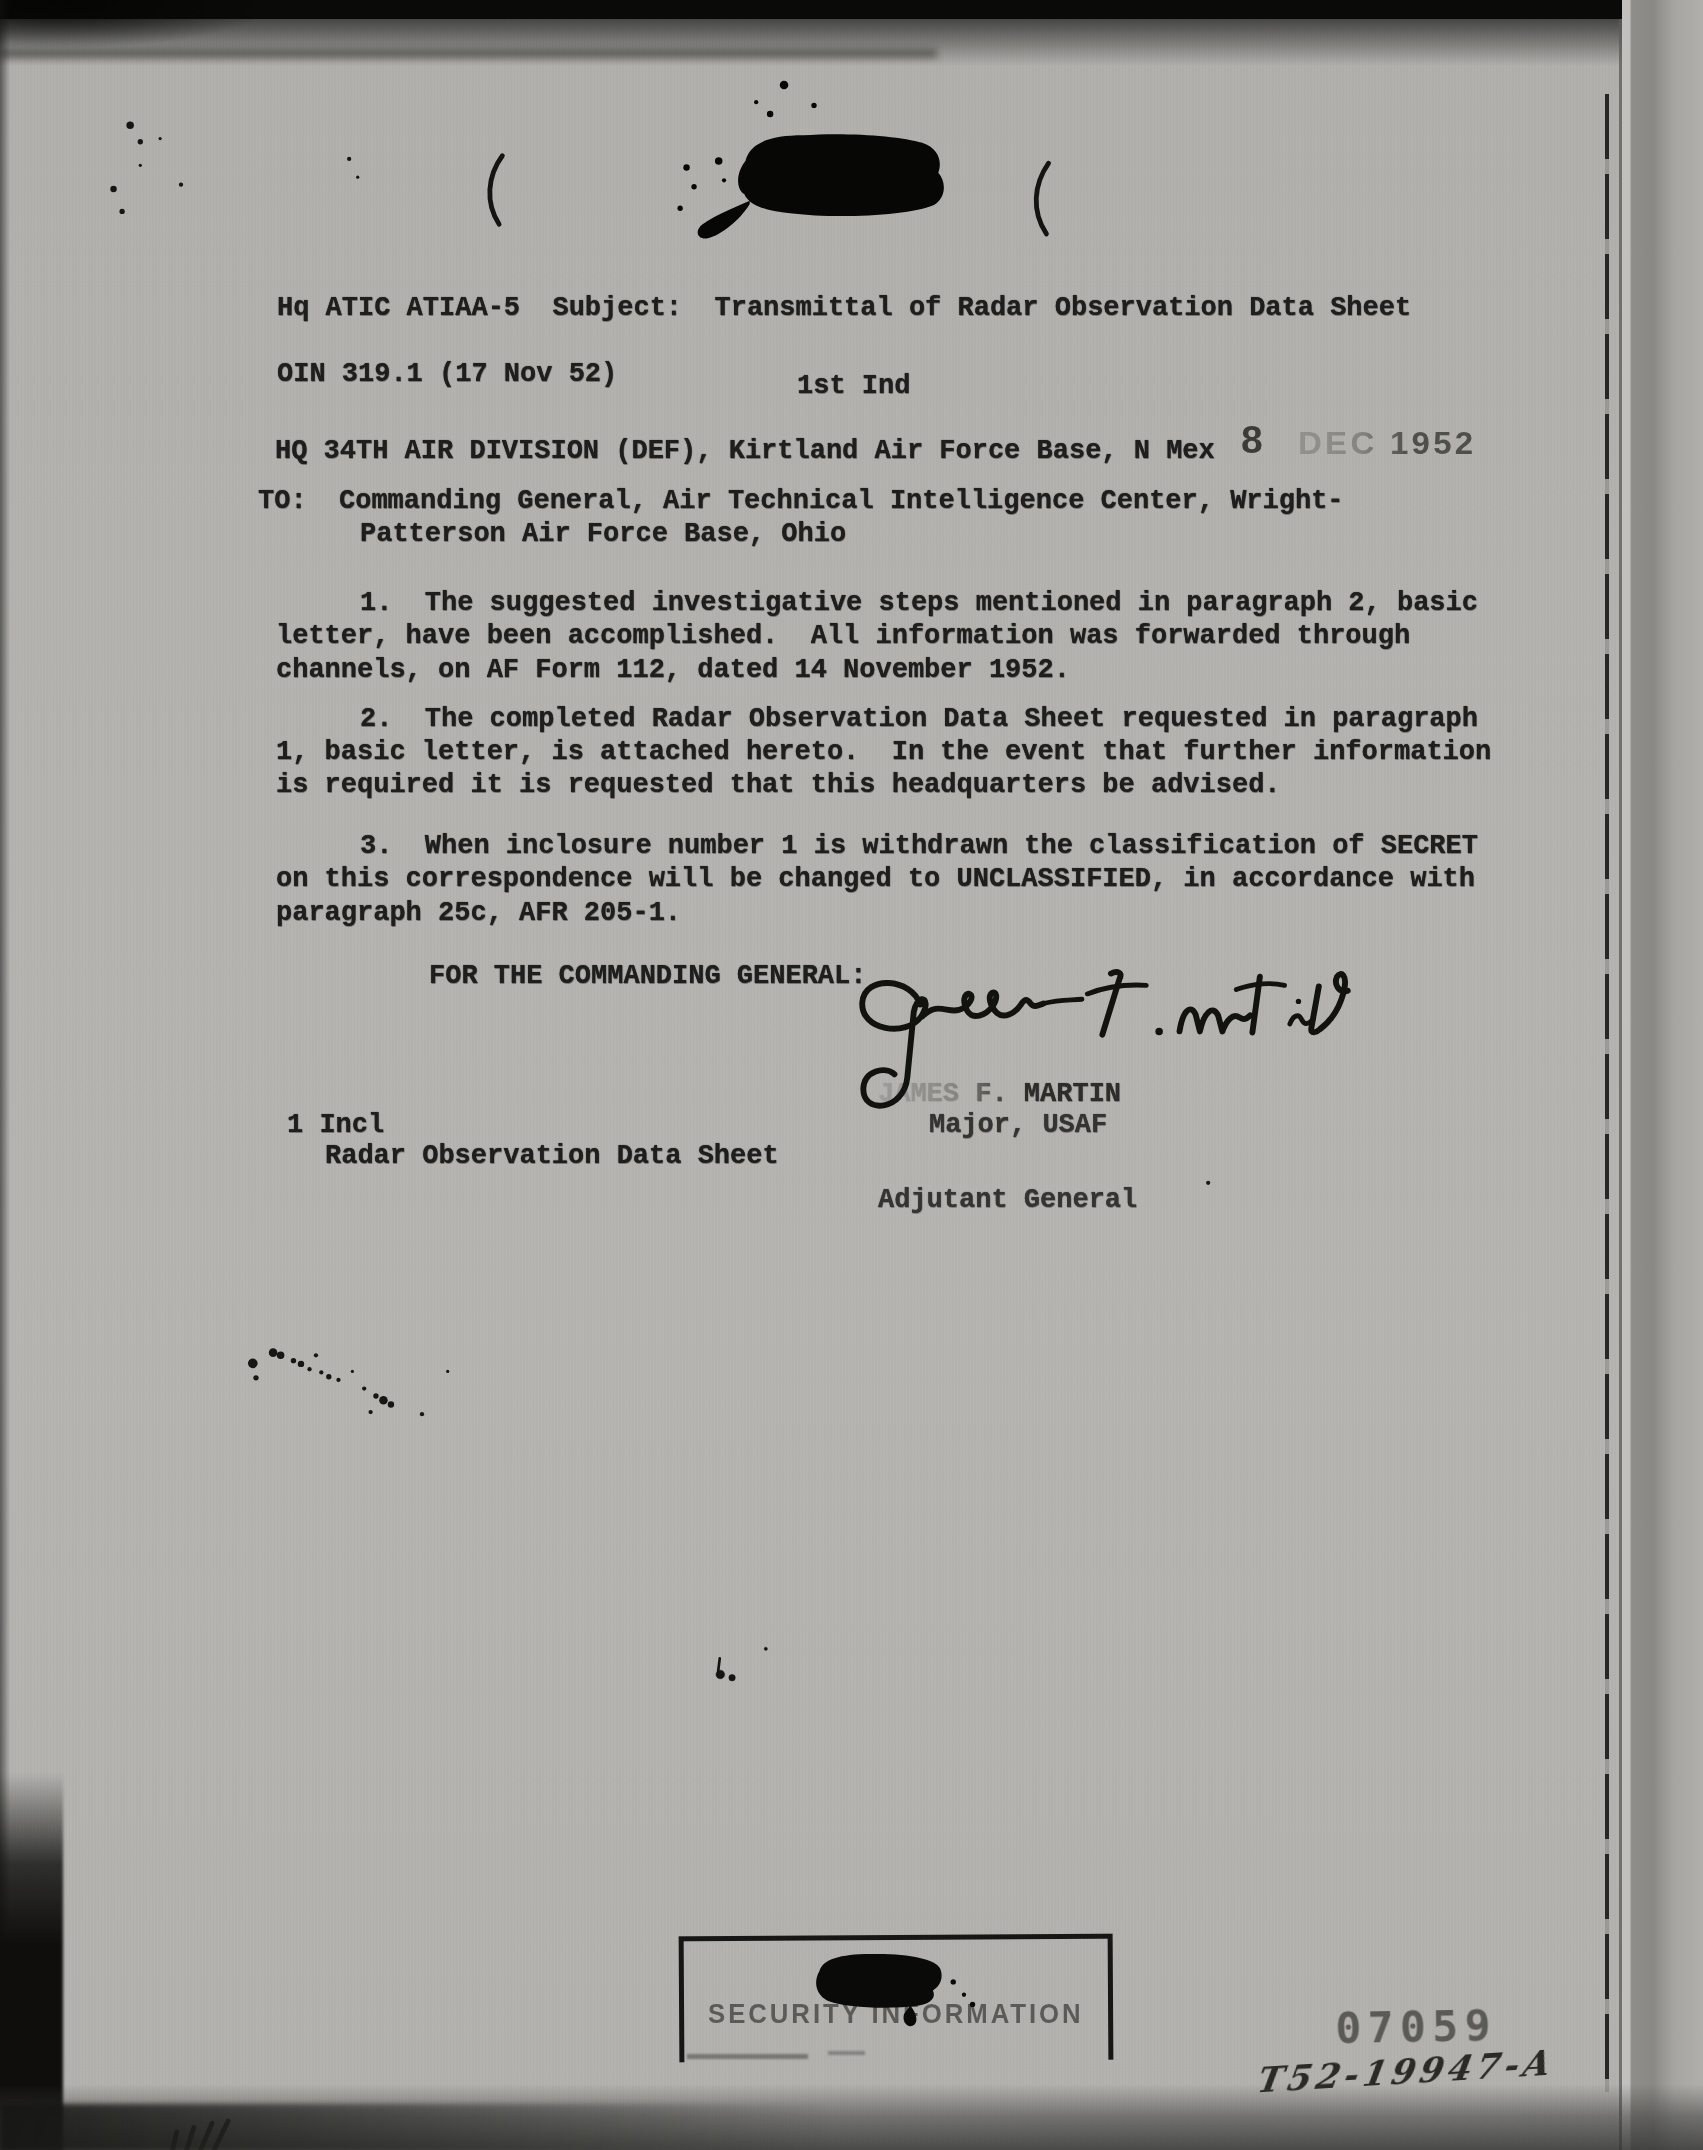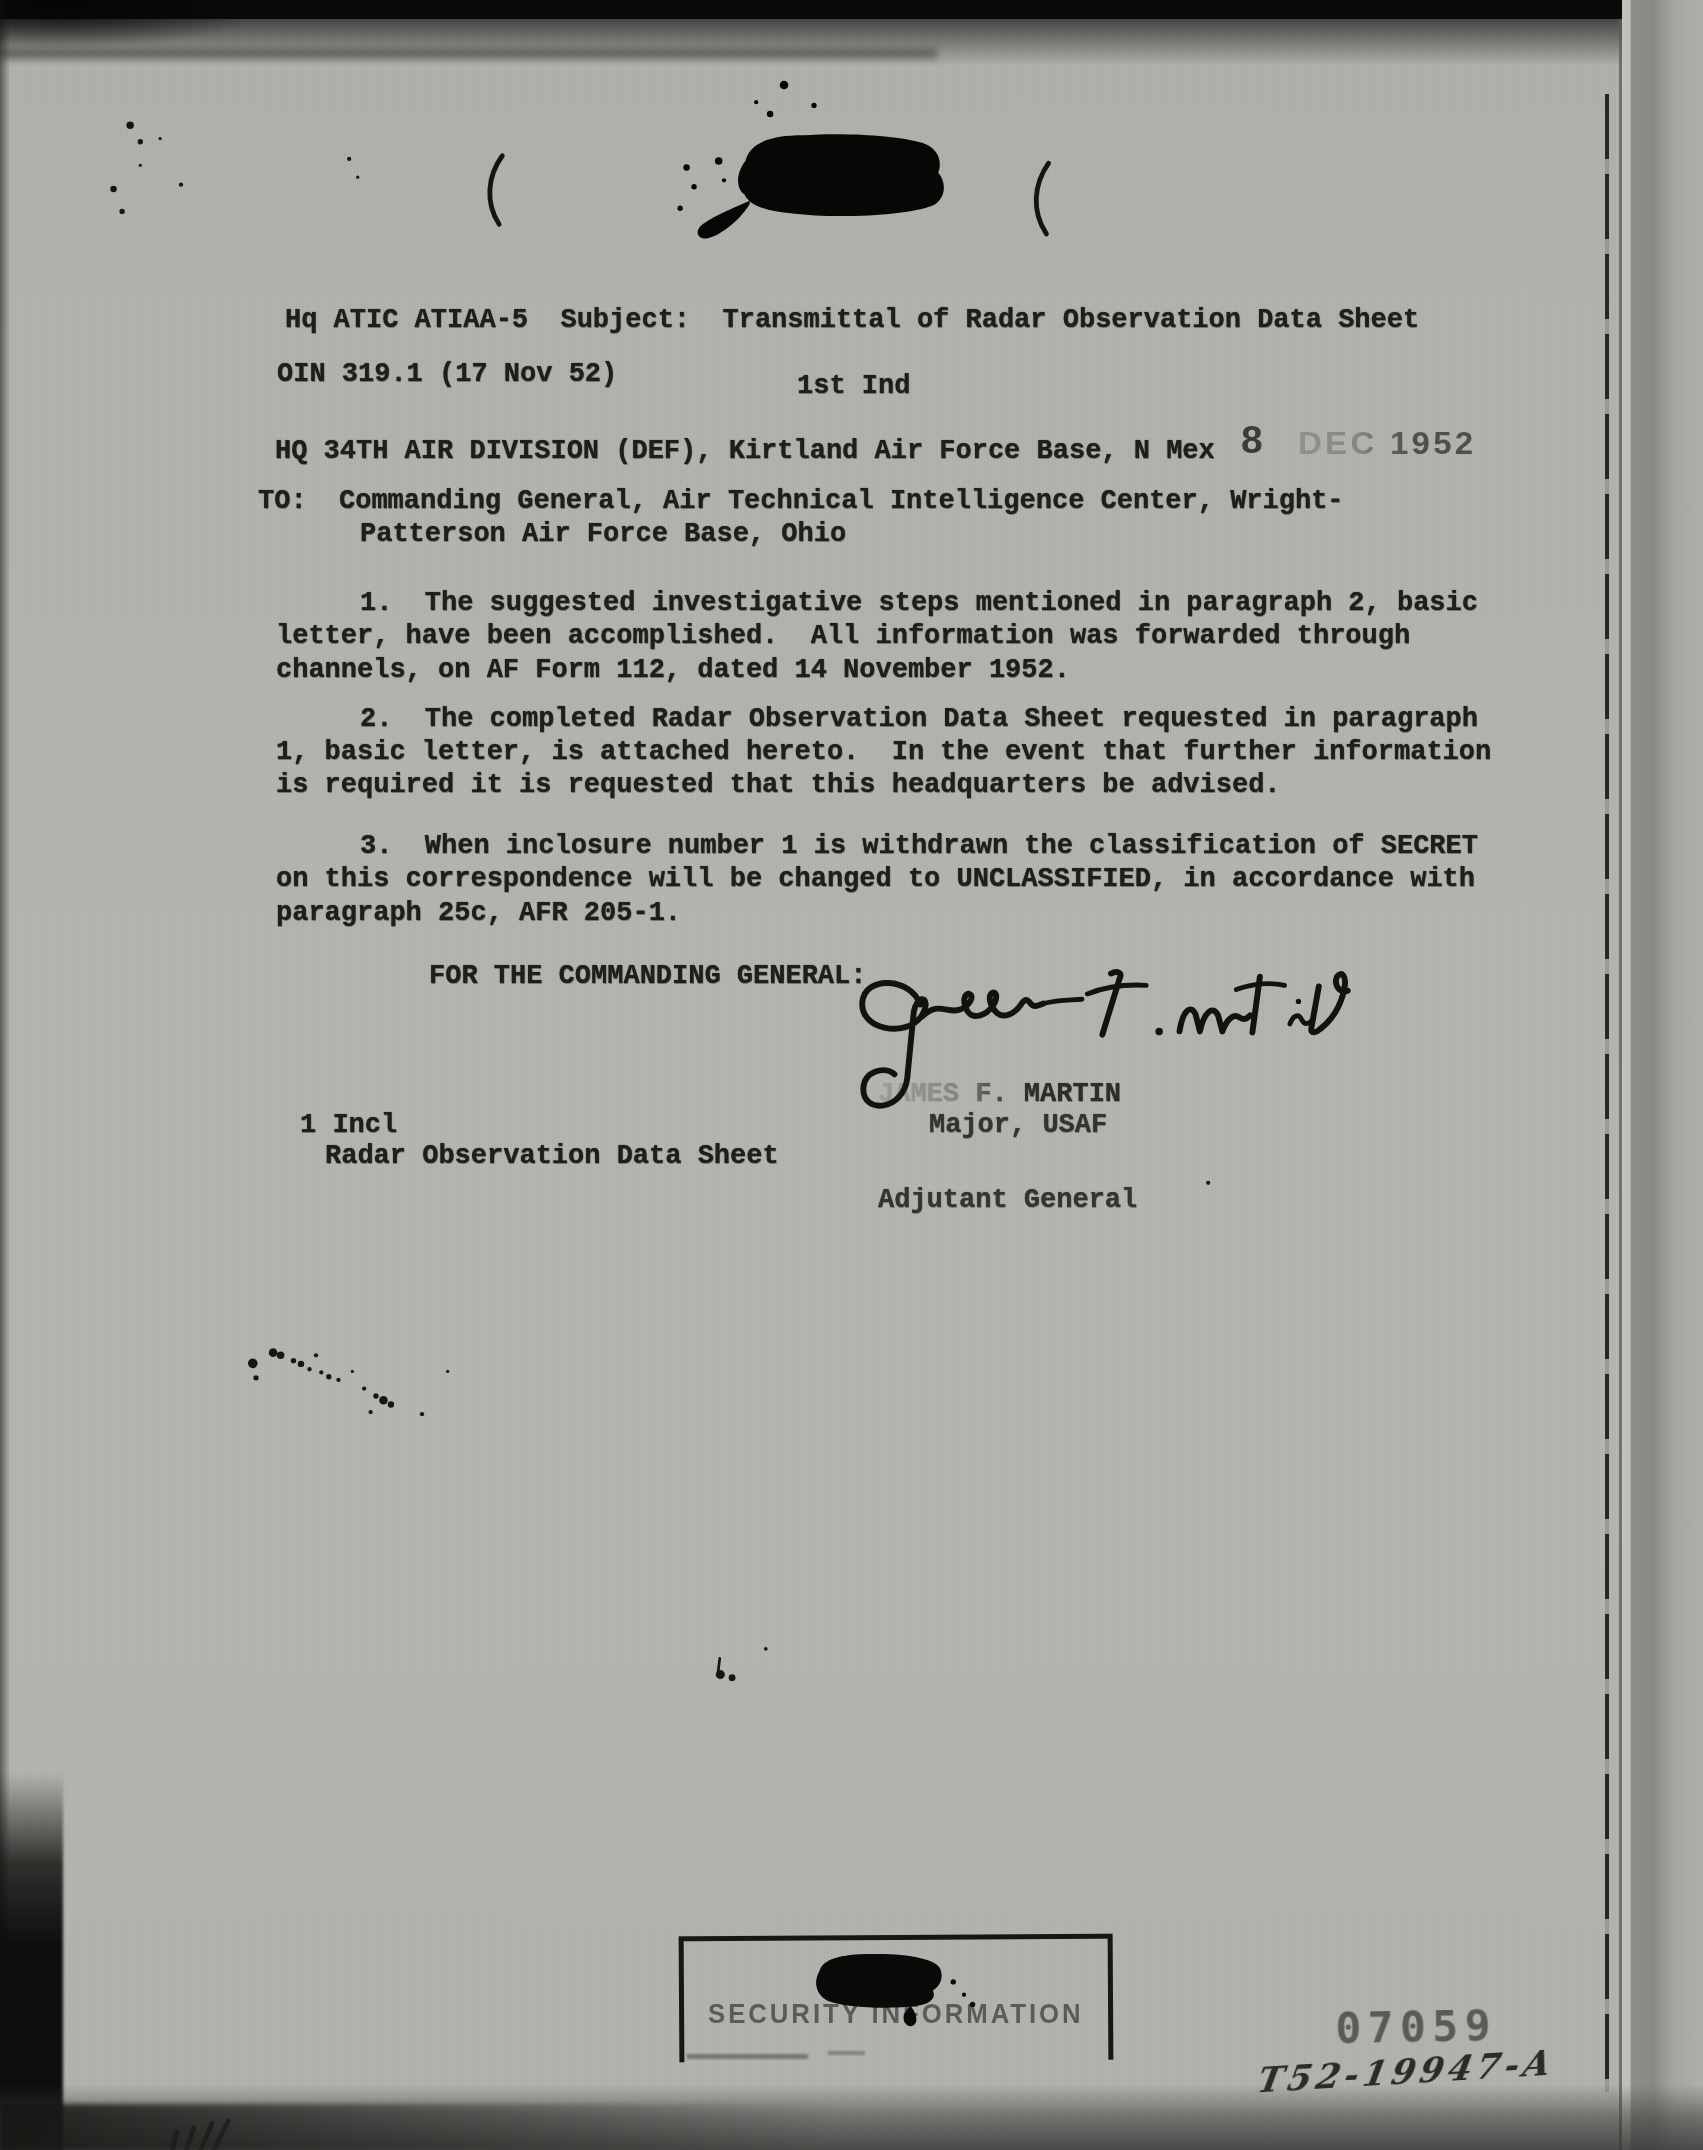--- a/index.html
+++ b/index.html
@@ -85,21 +85,21 @@
   <div class="abs top-band"></div>
   <div class="abs top-band-fade"></div>
   <div class="abs top-band-line"></div>
   <div class="abs topleft-smudge"></div>
   <div class="abs left-edge"></div>
   <div class="abs left-wedge"></div>
   <div class="abs right-strip"></div>
   <div class="abs page-edge-line"></div>
   <div class="abs dashed-line"></div>
 
-  <div class="typed" style="left:285px; top:292px;margin-top:12px;">Hq ATIC ATIAA-5  Subject:  Transmittal of Radar Observation Data Sheet</div>
+  <div class="typed" style="left:277px; top:292px;">Hq ATIC ATIAA-5  Subject:  Transmittal of Radar Observation Data Sheet</div>
   <div class="typed" style="left:277px; top:358px;">OIN 319.1 (17 Nov 52)</div>
   <div class="typed" style="left:797px; top:370px;">1st Ind</div>
   <div class="typed" style="left:275px; top:435px;">HQ 34TH AIR DIVISION (DEF), Kirtland Air Force Base, N Mex</div>
 
   <div class="abs stamp-day">8</div>
   <div class="abs stamp-rest">DEC 1952</div>
 
   <div class="typed" style="left:258px; top:485px;">TO:  Commanding General, Air Technical Intelligence Center, Wright-</div>
   <div class="typed" style="left:360px; top:518px;">Patterson Air Force Base, Ohio</div>
 
@@ -129,21 +129,21 @@
     <path class="thin" d="M762,70 C794,58 828,56 852,62"></path>
     <path class="thin" d="M862,134 C868,118 878,114 884,126 C890,138 898,134 906,124"></path>
     <circle cx="878" cy="92" r="5" fill="#12120f" stroke="none"></circle>
     <path d="M916,64 L902,142 C900,154 912,150 918,144 C940,128 958,100 964,66 C968,44 958,34 950,46 C944,58 952,78 970,72"></path>
   </svg>
 
   <div class="typed fade-name" style="left:878px; top:1078px;">JAMES F. MARTIN</div>
   <div class="typed rough" style="left:929px; top:1109px;">Major, USAF</div>
   <div class="typed rough" style="left:878px; top:1184px;">Adjutant General</div>
 
-  <div class="typed" style="left:300px; top:1109px;text-align:right;">1 Incl</div>
+  <div class="typed" style="left:287px; top:1109px;text-align:right;">1 Incl</div>
   <div class="typed" style="left:325px; top:1140px;font-family:Liberation Mono, monospace;">Radar Observation Data Sheet</div>
 
   <div class="abs sec-box"></div>
   <div class="abs sec-box-dash1"></div>
   <div class="abs sec-box-dash2"></div>
   <div class="abs sec-text">SECURITY INFORMATION</div>
 
   <div class="abs control-number">07059</div>
   <div class="abs hand-id">T52-19947-A</div>
 

